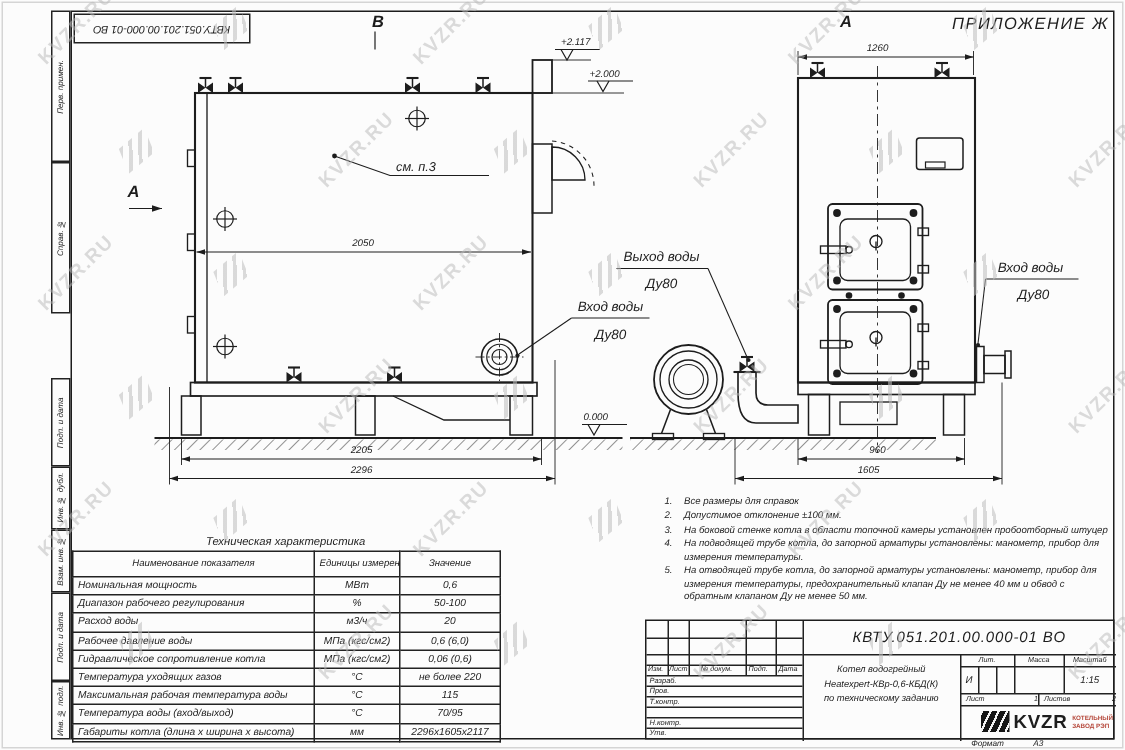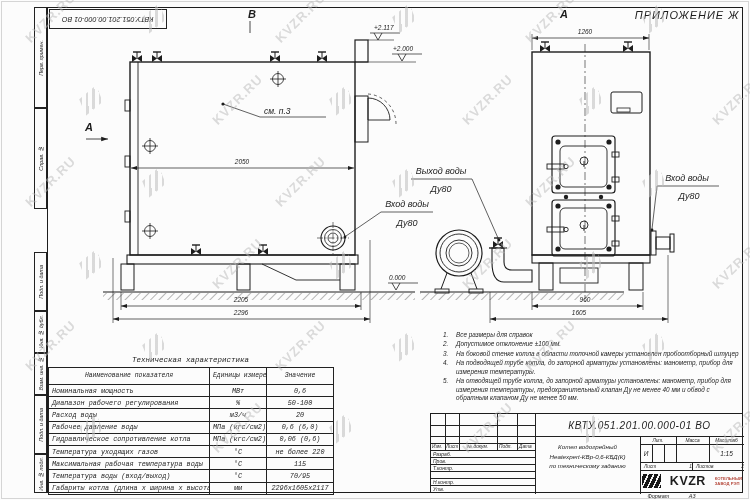--- a/index.html
+++ b/index.html
@@ -24,21 +24,21 @@
         white-space:nowrap;}
   .mb1{top:7px;height:101px}.mb2{top:108px;height:101px}.mb3{top:252px;height:59px}
   .mb4{top:311px;height:42px}.mb5{top:353px;height:42px}.mb6{top:395px;height:59px}
   .mb7{top:454px;height:39px}
 
   .docrot{position:absolute;left:49px;top:9px;width:118px;height:20px;border:1.3px solid #222;
         box-sizing:border-box;display:flex;align-items:center;justify-content:center;z-index:3;}
   .docrot span{transform:rotate(180deg);font-size:7.2px;font-style:italic;white-space:nowrap;}
 
   
-  .tech{position:absolute;left:48px;top:356px;width:285px;z-index:3;font-family:Liberation Mono, monospace;}
+  .tech{position:absolute;left:48px;top:356px;width:285px;z-index:3;}
   .tech .ttl{font-size:7.5px;font-style:italic;text-align:center;height:11px;}
   table.spec{border-collapse:collapse;width:285px;table-layout:fixed;}
   table.spec th,table.spec td{border:1px solid #222;font-style:italic;font-weight:normal;
         padding:0 3px;overflow:hidden;white-space:nowrap;}
   table.spec th{font-size:6.4px;text-align:center;height:16px;line-height:1.1;}
   table.spec td{font-size:6.8px;height:11.2px;}
   table.spec td.c{text-align:center;}
   col.c1{width:161px}col.c2{width:57px}col.c3{width:67px}
 
   
@@ -56,21 +56,21 @@
   .vlb{border-left-width:1.4px;}
   .tb-txt{position:absolute;font-size:4.8px;white-space:nowrap;}
   .tb-role{position:absolute;font-size:5px;left:2px;white-space:nowrap;}
   .tb-doc{position:absolute;left:104px;top:0;width:209px;height:22px;display:flex;
         align-items:center;justify-content:center;font-size:10px;letter-spacing:.6px;}
   .tb-name{position:absolute;left:104px;top:22px;width:105px;height:58px;text-align:center;
         font-size:6.2px;line-height:1.55;padding-top:6px;box-sizing:border-box;}
   .tb-cell{position:absolute;font-size:4.8px;display:flex;align-items:center;justify-content:center;}
   .tb-val{font-size:6.5px;}
   .logo-row{position:absolute;left:211px;top:56px;width:100px;height:22px;display:flex;
-        align-items:center;justify-content:space-between;gap:3px;font-style:normal;}
+        align-items:center;justify-content:flex-end;gap:3px;font-style:normal;}
   .logo-badge{width:19px;height:14px;background-color:#151515;flex:none;
         background-image:repeating-linear-gradient(115deg,rgba(255,255,255,.95) 0 1.5px,transparent 1.5px 5px);}
   .logo-word{font-size:12.5px;font-weight:bold;letter-spacing:.5px;}
   .logo-sub{font-size:4.2px;font-weight:bold;color:#b5483b;line-height:1.2;text-align:left;}
   .fmt{position:absolute;left:600px;top:493px;width:143px;text-align:center;font-size:5.5px;
         font-style:italic;z-index:4;}
   .fmt .fv{margin-left:18px;}
 
   
   .wm-layer{position:absolute;inset:0;z-index:6;pointer-events:none;}

